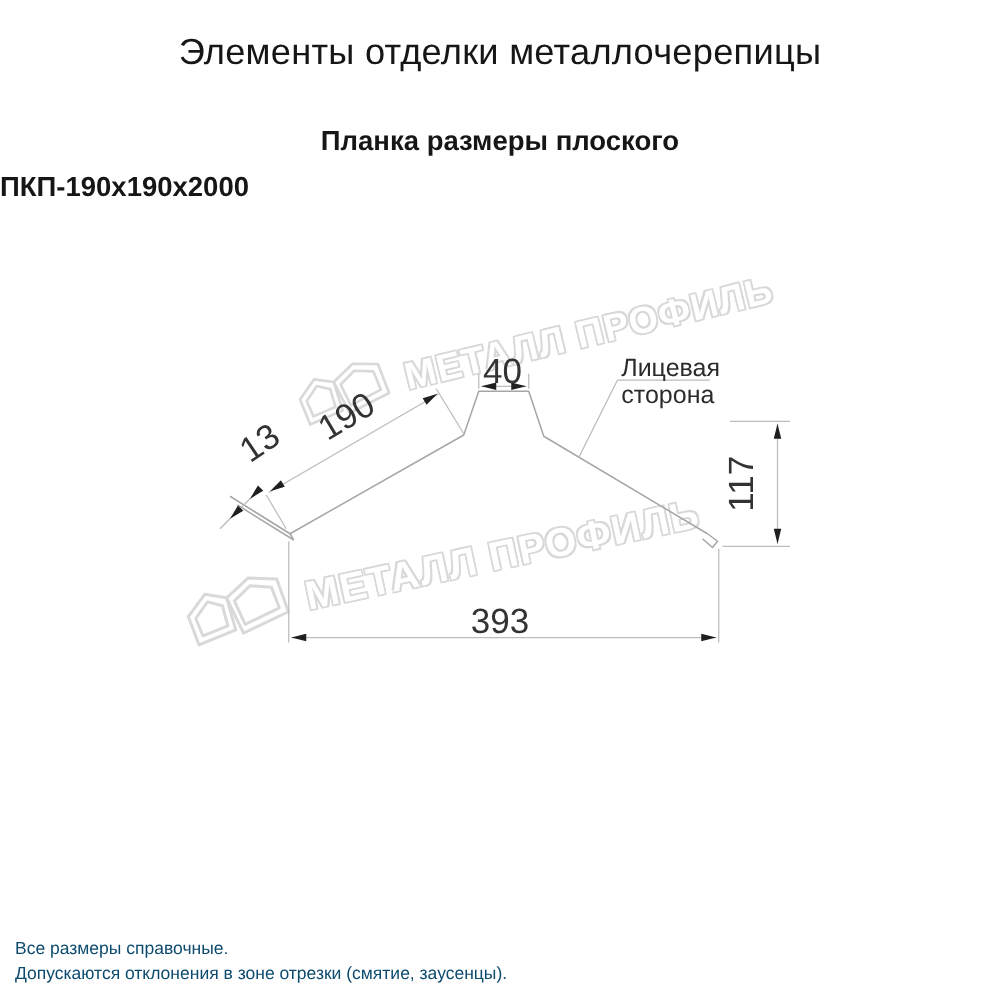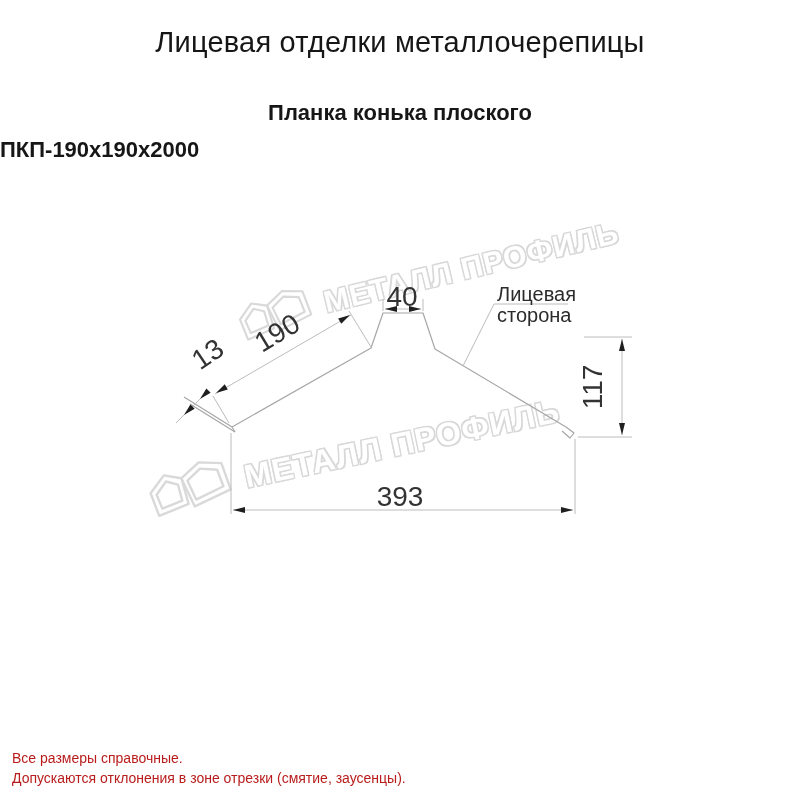--- a/index.html
+++ b/index.html
@@ -4,41 +4,41 @@
 <style>
   html,body{margin:0;padding:0;background:#fff;}
   .page{position:relative;width:800px;height:800px;background:#ffffff;overflow:hidden;
         font-family:"Liberation Sans",sans-serif;}
   .title{position:absolute;left:0;top:26px;width:800px;text-align:center;
          font-size:29px;font-weight:400;color:#161616;letter-spacing:0.2px;}
   .subtitle{position:absolute;left:0;top:100px;width:800px;text-align:center;
             font-size:22px;font-weight:700;color:#161616;}
   .code{position:absolute;left:0;top:137px;width:800px;text-align:left;
         font-size:22px;font-weight:700;color:#161616;}
-  .footer{position:absolute;left:12px;top:749px;font-size:14px;line-height:19.5px;color:#b91c1c;}
+  .footer{position:absolute;left:12px;top:749px;font-size:14px;line-height:19.5px;color:#0c4a6e;}
   
   .wm{position:absolute;display:flex;align-items:center;gap:9px;white-space:nowrap;
       transform-origin:0 50%;z-index:1;}
   .wm-text{font-weight:700;color:#ffffff;letter-spacing:1px;
      text-shadow:-1.4px -1.4px 0 #d8d8d8, 1.4px -1.4px 0 #d8d8d8,
                  -1.4px 1.4px 0 #d8d8d8, 1.4px 1.4px 0 #d8d8d8;}
   .wm1{left:236px;top:297px;height:54px;transform:rotate(-13.5deg);}
   .wm1 .wm-text{font-size:30px;}
   .wm2{left:146px;top:468px;height:60px;transform:rotate(-12deg);}
   .wm2 .wm-text{font-size:32px;}
   .drawing{position:absolute;left:0;top:0;z-index:2;}
   .drawing text{font-family:"Liberation Sans",sans-serif;}
 </style>
 </head>
 <body>
 
 <div class="page">
 
-  <div class="title">Лицевая отделки металлочерепицы</div>
-  <div class="subtitle">Планка конька плоского</div>
+  <div class="title">Элементы отделки металлочерепицы</div>
+  <div class="subtitle">Планка размеры плоского</div>
   <div class="code">ПКП-190х190х2000</div>
 
   <div class="wm wm1">
     <svg width="82" height="50" viewBox="0 0 100 60">
       <g fill="none" stroke="#d9d9d9" stroke-width="2.6" stroke-linejoin="round">
         <path d="M6,26 L24,10 L42,17 L44,46 L10,52 Z"></path>
         <path d="M12,29 L25,17 L37,23 L38,41 L15,45 Z"></path>
         <path d="M42,17 L64,4 L88,10 L92,40 L50,50 Z"></path>
         <path d="M48,21 L64,11 L82,16 L85,35 L53,43 Z"></path>
       </g>

